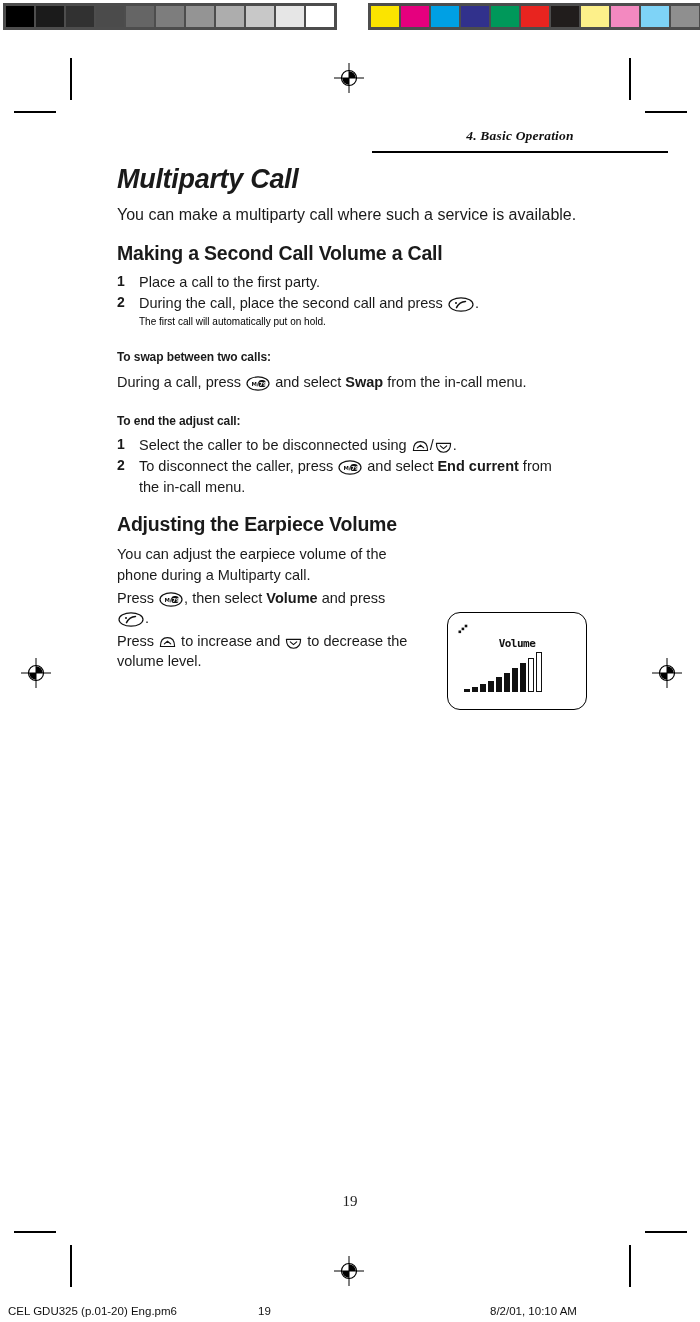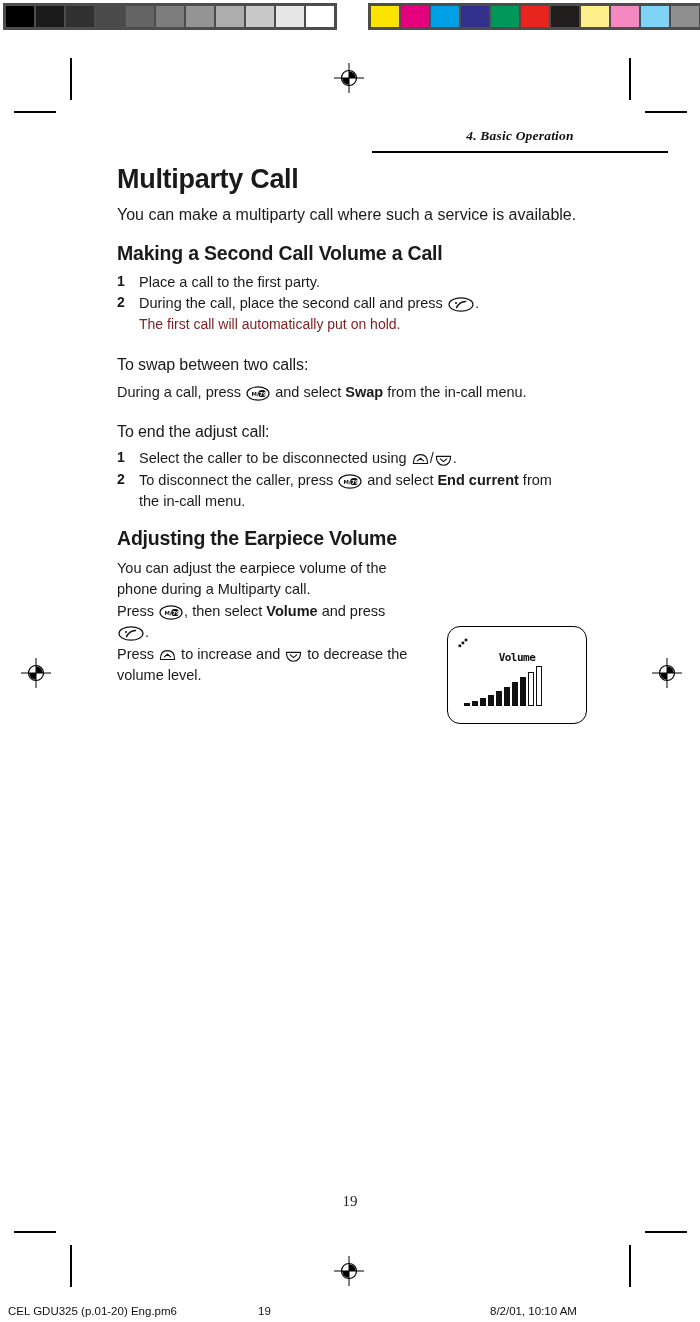--- a/index.html
+++ b/index.html
@@ -88,41 +88,42 @@
     width: 470px;
   }
 
   h1.title {
     margin: 0;
     font-size: 27px;
     font-weight: bold;
     letter-spacing: -0.3px;
     line-height: 1.12;
     color: #1a1a1a;
+    font-style: italic;
   }
 
   p.lead {
     margin: 10px 0 0 0;
     font-size: 16px;
     line-height: 1.35;
     color: #1a1a1a;
   }
 
   h2.sec {
     margin: 16px 0 0 0;
     font-size: 19.5px;
     font-weight: bold;
     letter-spacing: -0.2px;
     color: #1a1a1a;
   }
 
   h3.sub {
     margin: 21px 0 0 0;
-    font-size: 16px;
-    font-weight: normal;
+    font-size: 12px;
+    font-weight: bold;
     letter-spacing: -0.1px;
     color: #1a1a1a;
   }
 
   ol.steps {
     margin: 7px 0 0 0;
     padding: 0;
     list-style: none;
   }
   ol.steps li {
@@ -134,24 +135,24 @@
     color: #1a1a1a;
   }
   ol.steps li .num {
     position: absolute;
     left: 0;
     top: 0;
     font-weight: bold;
     font-size: 14px;
   }
   .substep {
-    font-size: 14px;
+    font-size: 10px;
     line-height: 1.42;
     padding-left: 22px;
-    color: #7f1d1d;
+    color: #000000;
   }
 
   p.body {
     margin: 8px 0 0 0;
     font-size: 14.5px;
     line-height: 1.42;
     color: #1a1a1a;
   }
 
   b, strong { font-weight: bold; }

